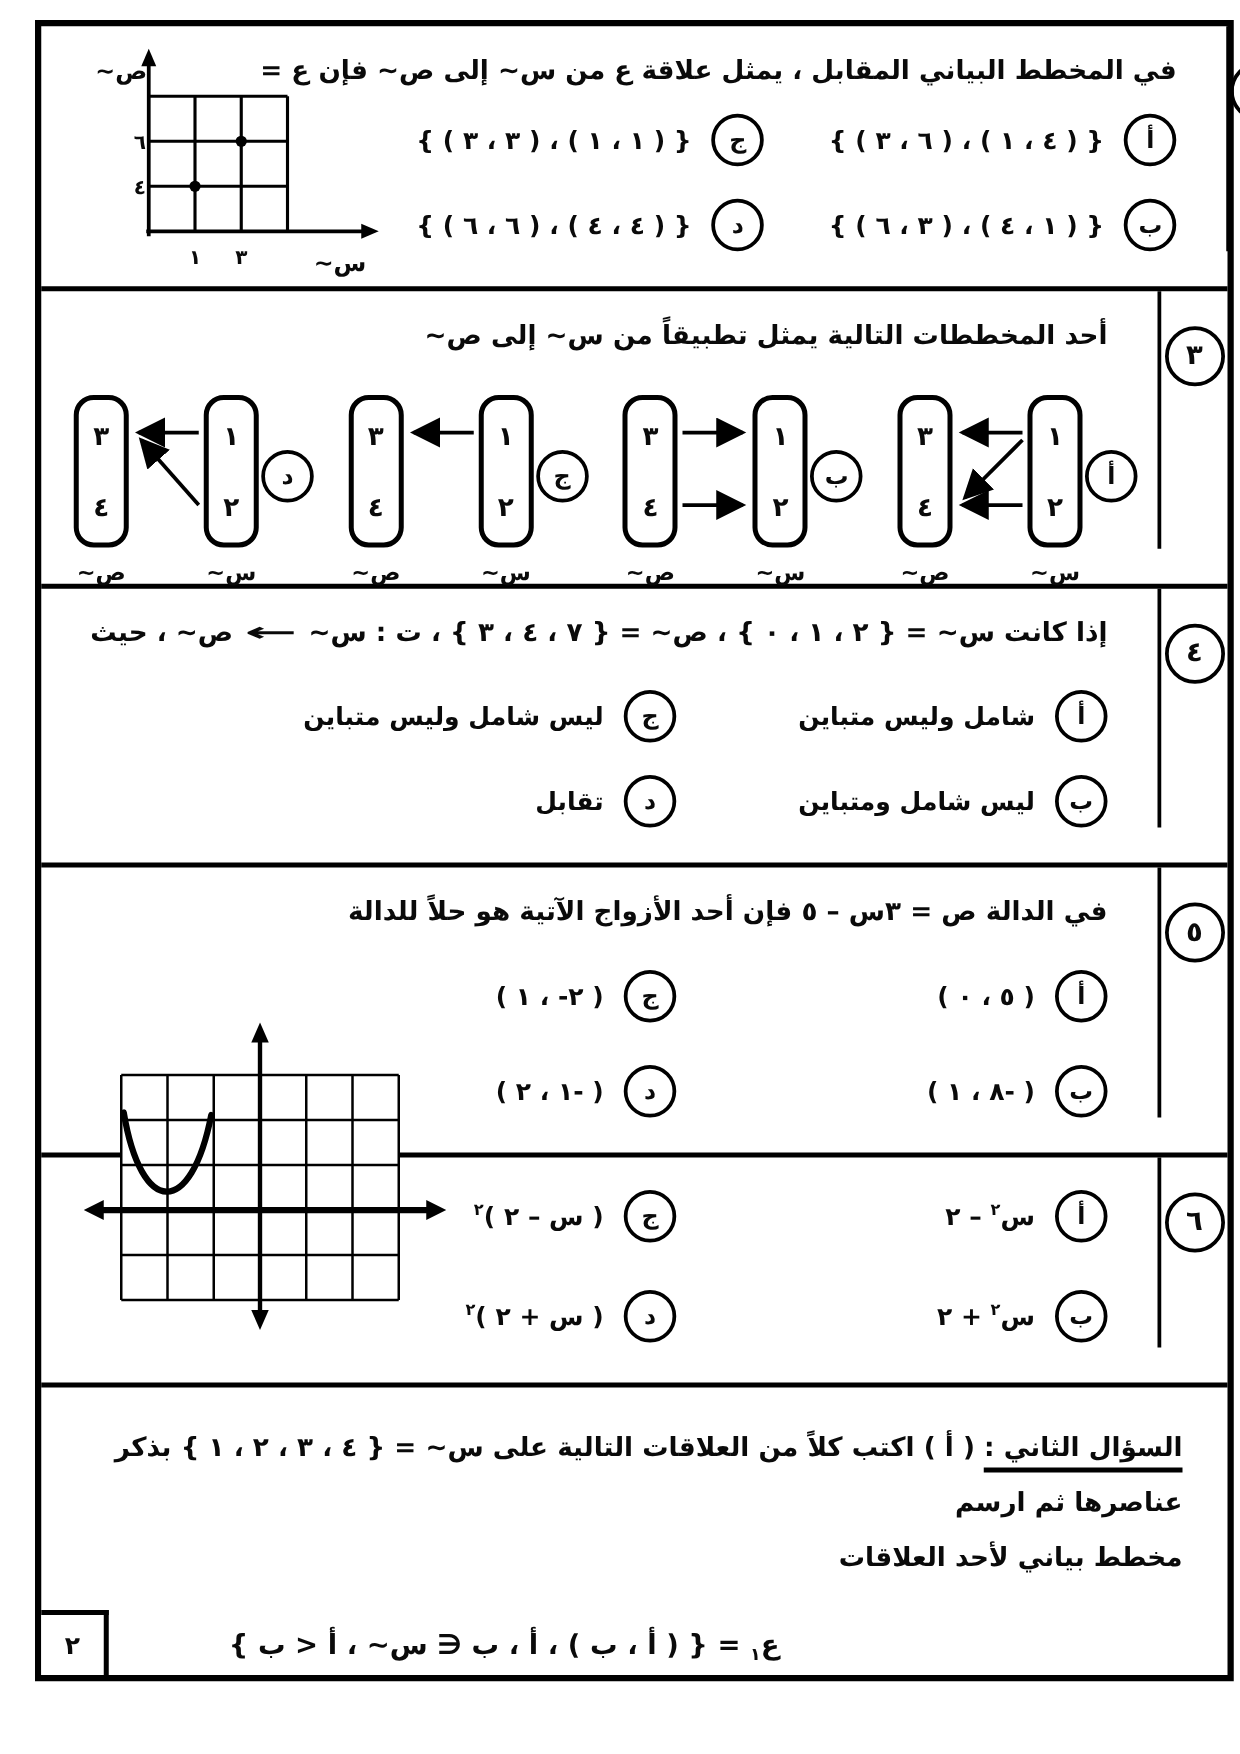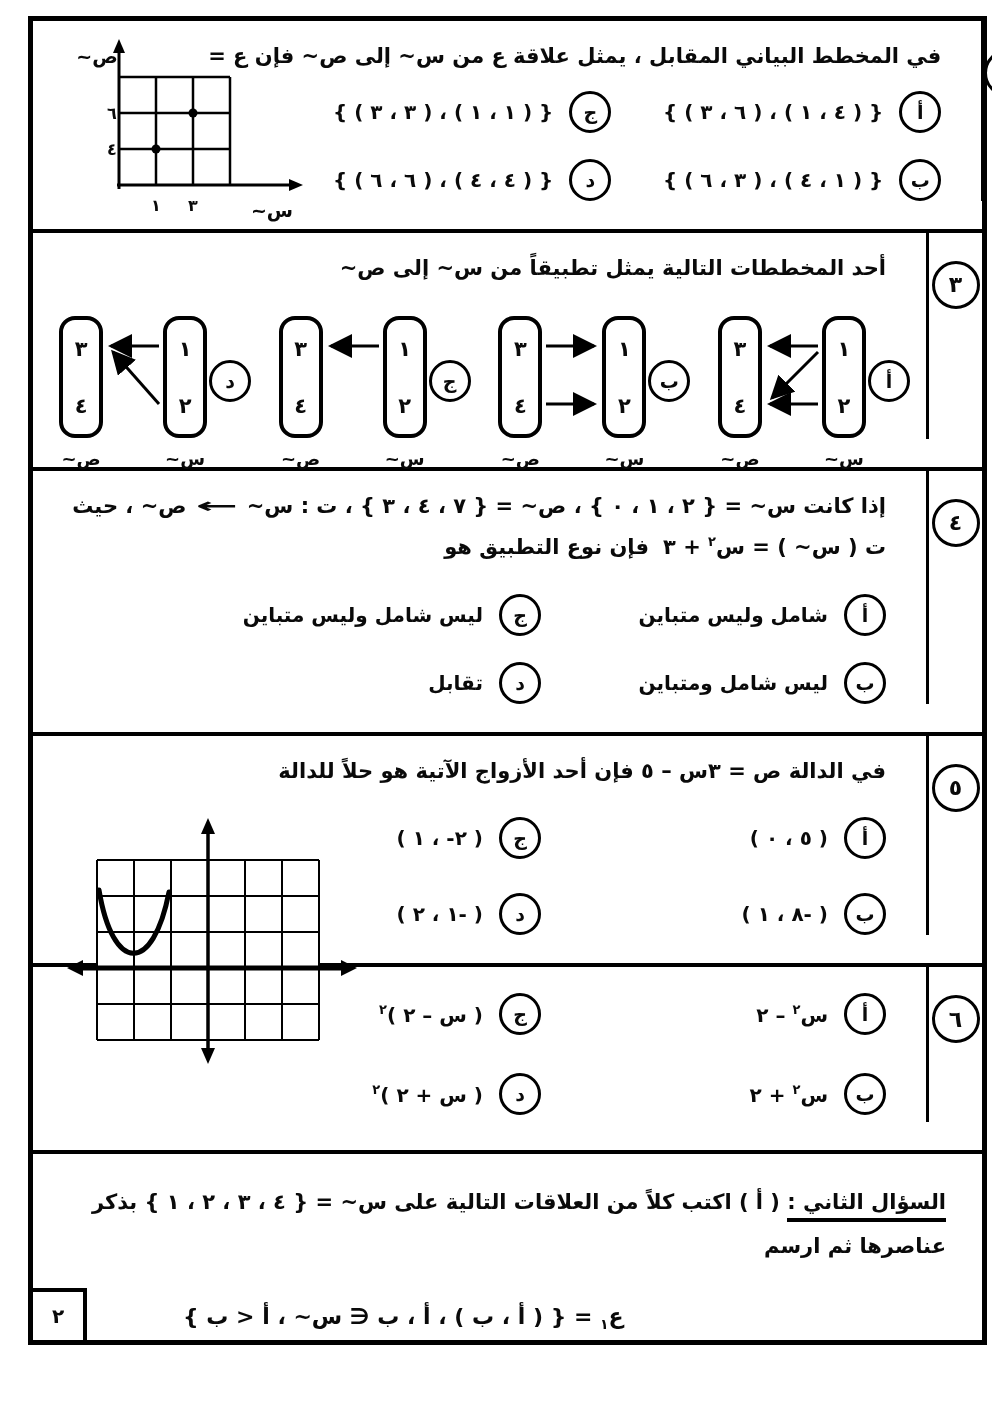--- a/index.html
+++ b/index.html
@@ -234,23 +234,20 @@
     <div class="qnum">
       <div class="ncircle">٣</div>
     </div>
   </div>
 
   <div class="qrow h-q4">
     <div class="qcontent">
       <div class="prompt">
         <span>إذا كانت س~ = </span><span class="ltr">{ ٢ ، ١ ، ٠ }</span><span> ، ص~ = </span><span class="ltr">{ ٧ ، ٤ ، ٣ }</span><span> ، ت : س~ </span><span class="longarrow">←</span><span> ص~ ، حيث</span>
       </div>
-      <div class="prompt" style="padding-top:10px;">
-        <span>ت ( س~ ) = س</span><sup>٢</sup><span> + ٣</span><span class="phrase">فإن نوع التطبيق هو</span>
-      </div>
       <div class="optgrid" style="margin-top:30px;">
         <div class="opt">
           <span class="ocircle">أ</span>
           <span class="oval">شامل وليس متباين</span>
         </div>
         <div class="opt">
           <span class="ocircle">ج</span>
           <span class="oval">ليس شامل وليس متباين</span>
         </div>
         <div class="opt">
@@ -319,20 +316,21 @@
     <div class="qnum">
       <div class="ncircle">٦</div>
     </div>
   </div>
 
   <div class="qrow h-last">
     <div class="qcontent second">
       <div>
         <span class="sec-title">السؤال الثاني :</span><span> ( أ ) </span><span>اكتب كلاً من العلاقات التالية على س~ = </span><span class="ltr">{ ٤ ، ٣ ، ٢ ، ١ }</span><span> بذكر عناصرها ثم ارسم</span>
       </div>
+      <div>مخطط بياني لأحد العلاقات</div>
       <div class="rel-line">
         <span>ع</span><sub>١</sub><span> = { ( أ ، ب ) ، أ ، ب ∈ س~ ، أ &lt; ب }</span>
       </div>
     </div>
   </div>
 
   <svg class="q6graph" width="290" height="250" viewBox="0 0 290 250">
     <rect x="30" y="44" width="222" height="180" fill="#ffffff"></rect>
     <g stroke="#000" stroke-width="2" fill="none">
       <line x1="30" y1="44" x2="252" y2="44"></line>

